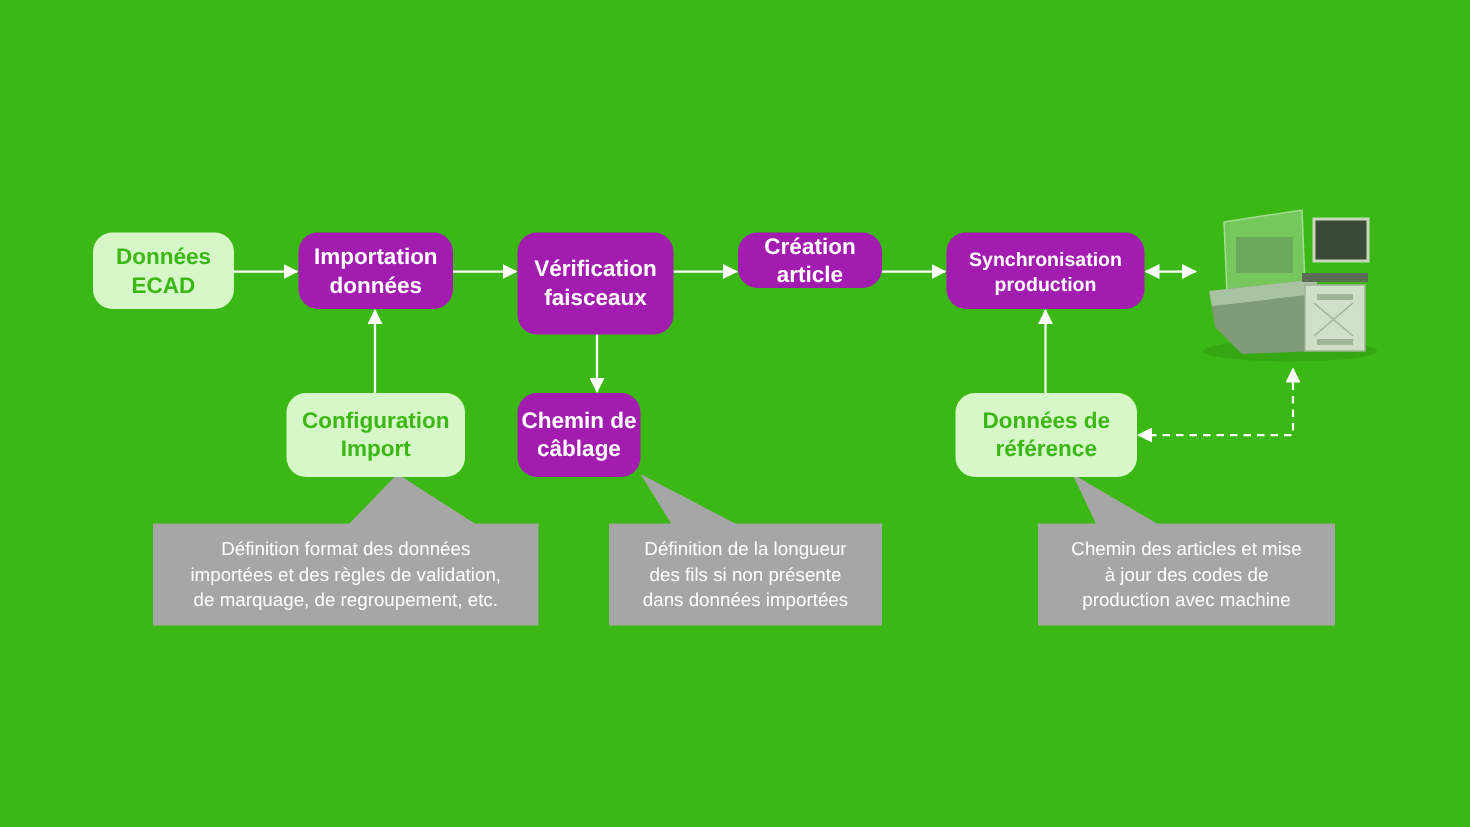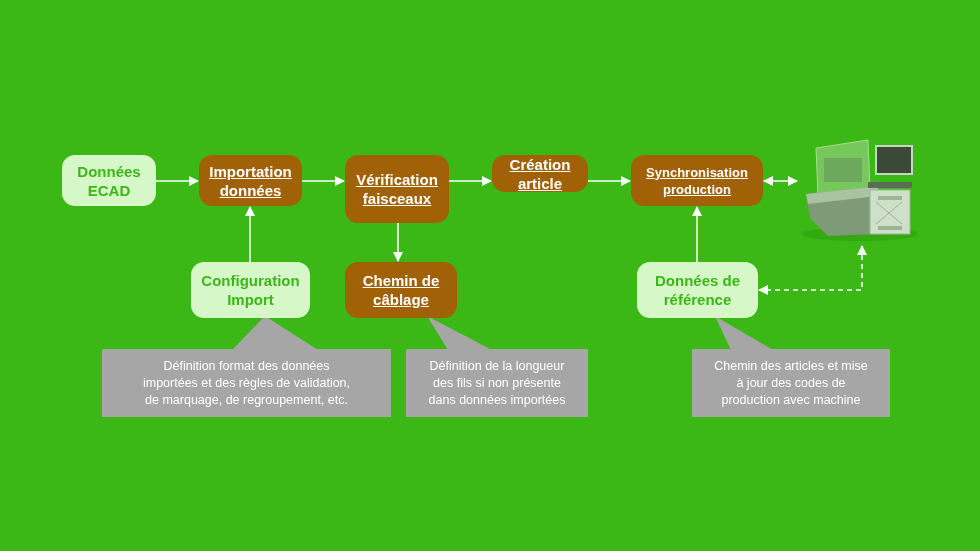--- a/index.html
+++ b/index.html
@@ -1,18 +1,18 @@
 <!DOCTYPE html>
 <html><head>
 <meta charset="utf-8">
 <style>
   html,body{margin:0;padding:0;}
   body{width:980px;height:551px;background:#3bb815;position:relative;overflow:hidden;font-family:"Liberation Sans",sans-serif;}
   .box{position:absolute;display:flex;align-items:center;justify-content:center;text-align:center;font-weight:bold;line-height:19px;box-sizing:border-box;border-radius:13px;}
-  .dark{background:#a16207;color:#ffffff;font-size:15px;text-decoration:underline;}
+  .dark{background:#a21caf;color:#ffffff;font-size:15px;}
   .light{background:#d6f7c8;color:#3bb815;font-size:15px;}
   .note{position:absolute;background:#a6a6a6;color:#ffffff;font-size:12.5px;line-height:17px;text-align:center;display:flex;align-items:center;justify-content:center;box-sizing:border-box;}
   svg.overlay{position:absolute;left:0;top:0;}
   .machine{position:absolute;left:798px;top:138px;width:122px;height:104px;}
 </style>
 </head>
 <body>
 
 <svg class="overlay" width="980" height="551">
   <defs>
@@ -83,34 +83,34 @@
     <rect x="70" y="44" width="44" height="6" fill="#5b6e55"></rect>
   </svg>
 </div>
 
 <div class="box light" style="left:191px;top:262px;width:119px;height:56px;">
   <div>
       <div>Configuration</div>
       <div>Import</div>
     </div>
 </div>
-<div class="box dark" style="left:345px;top:262px;width:112px;height:56px;">
+<div class="box dark" style="left:345px;top:262px;width:82px;height:56px;">
   <div>
       <div>Chemin de</div>
       <div>câblage</div>
     </div>
 </div>
 <div class="box light" style="left:637px;top:262px;width:121px;height:56px;">
   <div>
       <div>Données de</div>
       <div>référence</div>
     </div>
 </div>
 
-<div class="note" style="left:102px;top:349px;width:289px;height:68px;">
+<div class="note" style="left:102px;top:349px;width:257px;height:68px;">
   <div>
     <div>Définition format des données</div>
     <div>importées et des règles de validation,</div>
     <div>de marquage, de regroupement, etc.</div>
   </div>
 </div>
 <div class="note" style="left:406px;top:349px;width:182px;height:68px;">
   <div>
     <div>Définition de la longueur</div>
     <div>des fils si non présente</div>

